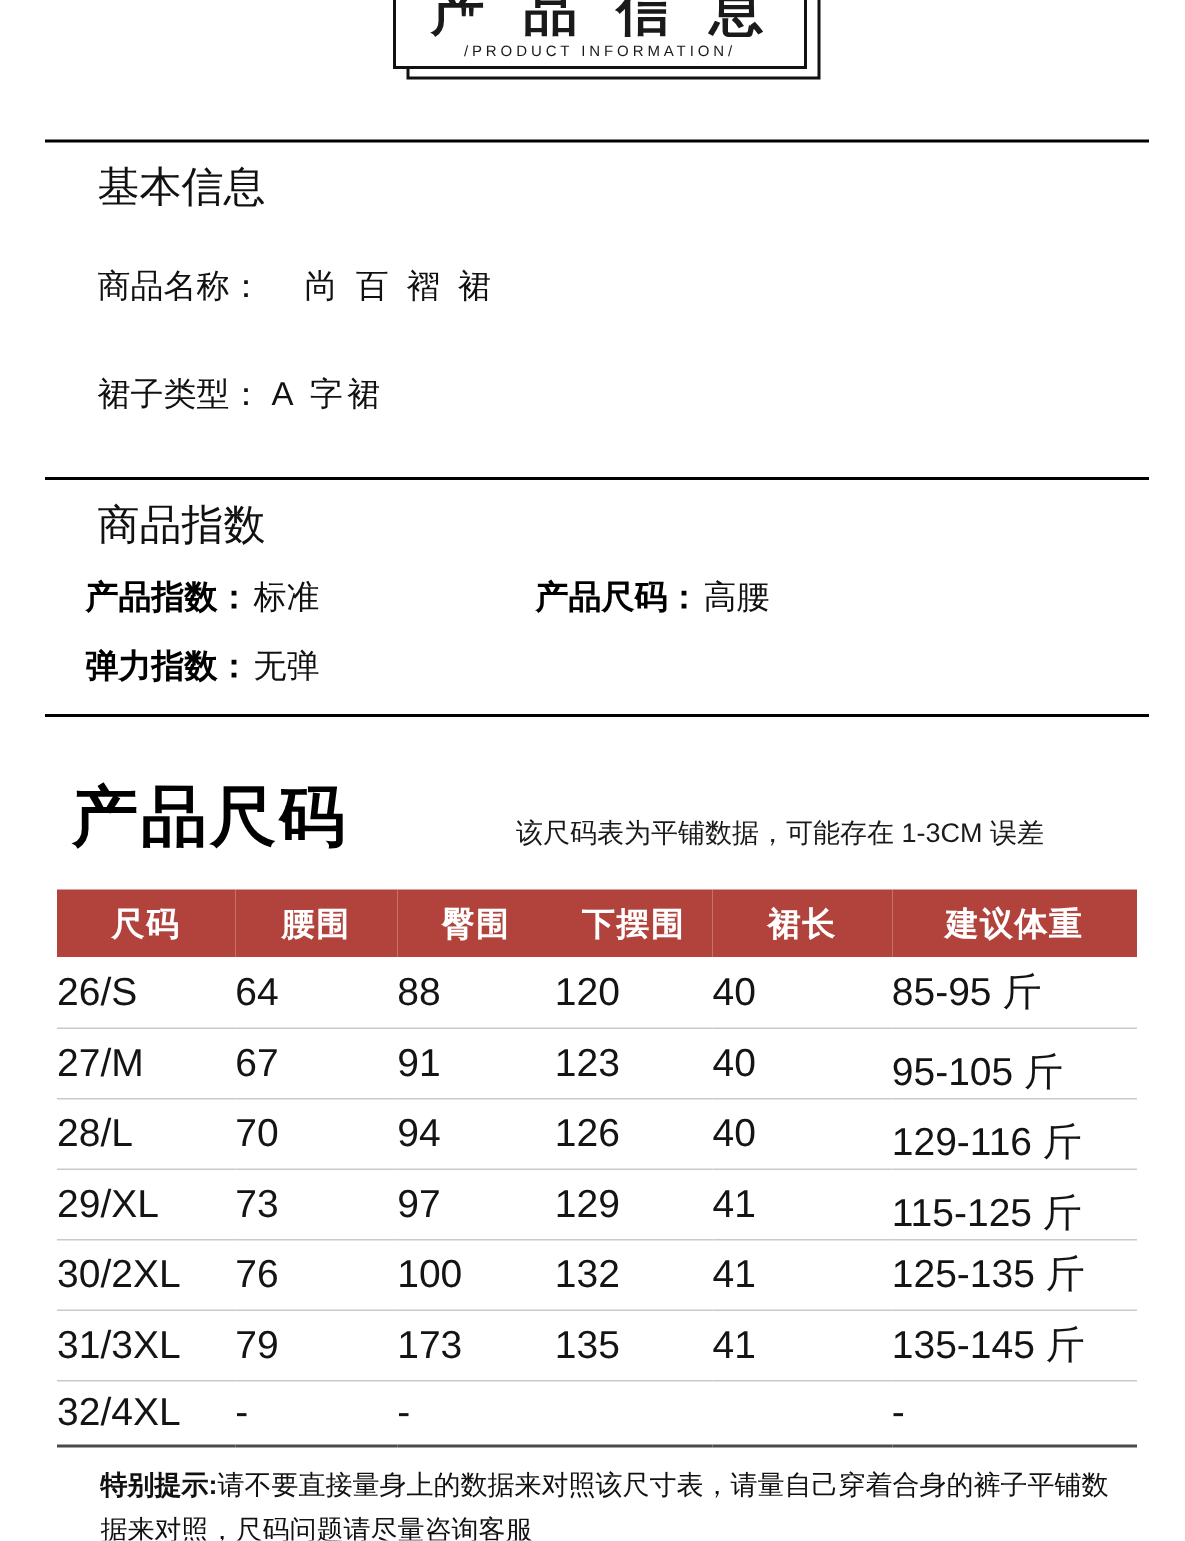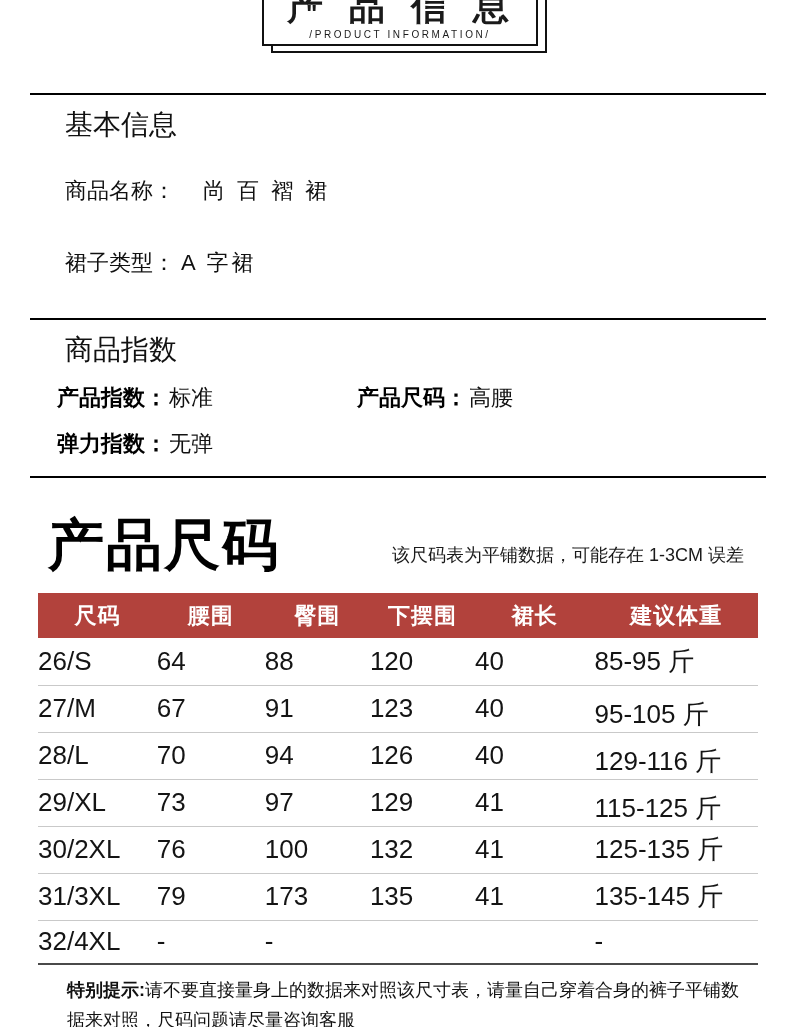--- a/index.html
+++ b/index.html
@@ -50,21 +50,21 @@
     margin:22px 0 0 27px; display:grid; grid-template-columns:300px auto;
     row-gap:20px; column-gap:0;
   }
   .idx-item { font-size:22px; line-height:26px; white-space:nowrap; }
   .idx-label { font-weight:700; color:#000; }
   .idx-value { font-weight:400; color:#111; margin-left:2px; }
   .sec-index { padding-bottom:19px; }
 
   
   .sizes-head { display:flex; align-items:flex-end; padding:38px 0 0 18px; }
-  .sizes-title { font-size:56px; line-height:58px; font-weight:800; letter-spacing:2px; color:#000; }
+  .sizes-title { font-size:44px; line-height:58px; font-weight:800; letter-spacing:2px; color:#000; }
   .sizes-note { font-size:18px; color:#1a1a1a; margin-left:112px; margin-bottom:7px; white-space:nowrap; }
 
   table.size-table {
     border-collapse:collapse; table-layout:fixed;
     width:720px; margin:19px 0 0 8px;
   }
   .size-table col.c1{width:16.5%} .size-table col.c2{width:15%}
   .size-table col.c3{width:14.6%} .size-table col.c4{width:14.6%}
   .size-table col.c5{width:16.6%} .size-table col.c6{width:22.7%}
   .size-table thead tr { height:45px; }

